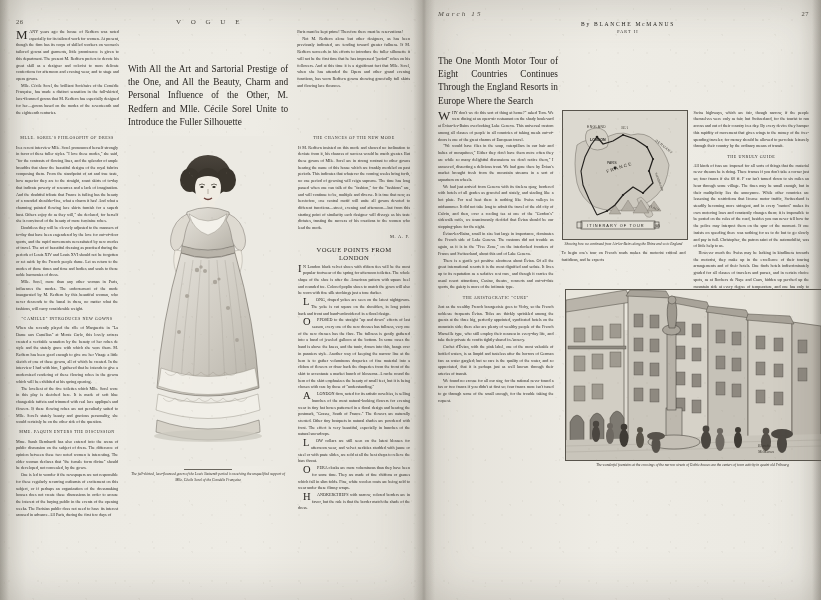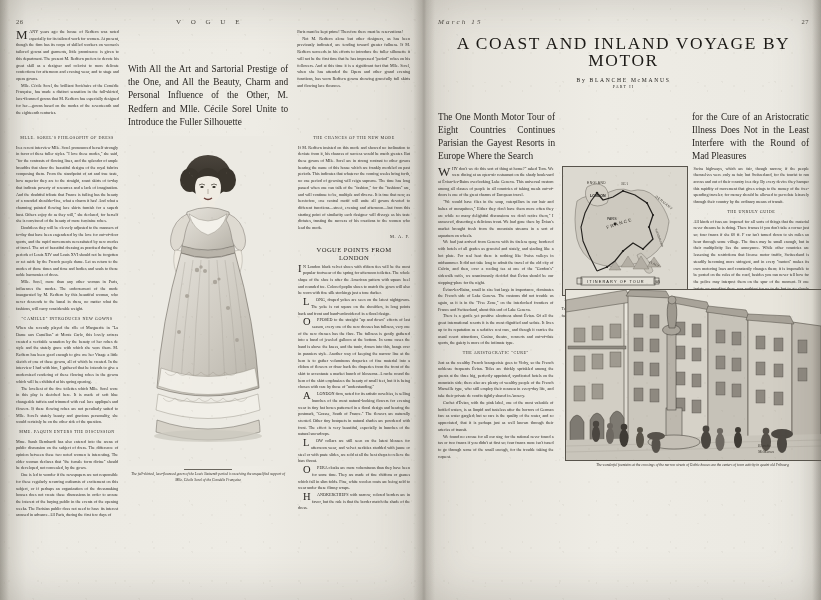--- a/index.html
+++ b/index.html
@@ -31,21 +31,21 @@
     color: #23211e;
   }
   .page-left {
     width: 424px;
     padding: 18px 14px 10px 16px;
     background:
       linear-gradient(to right, #d8d5cc 0px, #eceae3 26px, #eeece5 60%, #e3e0d8 100%);
   }
   .page-right {
     width: 397px;
-    padding: 18px 12px 10px 14px;
+    padding: 10px 12px 10px 14px;
     background:
       linear-gradient(to left, #dcd9d1 0px, #ebe9e2 22px, #eeece5 55%, #e4e1d9 100%);
   }
   
   .gutter {
     position: absolute;
     left: 413px;
     top: 0;
     width: 22px;
     height: 600px;
@@ -415,32 +415,28 @@
     <div class="edge-l"></div>
   </div>
 
   <div class="page page-right">
 
     <div class="runhead">
       <span>March 15</span>
       <span class="folio">27</span>
     </div>
 
-    <h1 class="headline spaced">A COAST AND INLAND VOYAGE BY MOTOR</h1>
 
     <div class="r-deckrow">
       <div class="r-col">
-        <div class="deck">The One Month Motor Tour of Eight Countries Continues Parisian the Gayest Resorts in Europe Where the Search</div>
+        <div class="deck">The One Month Motor Tour of Eight Countries Continues Through the England Resorts in Europe Where the Search</div>
       </div>
       <div class="r-col-mid">
         <div class="byline">By BLANCHE McMANUS</div>
         <div class="partline">PART II</div>
-      </div>
-      <div class="r-col">
-        <div class="deck">for the Cure of an Aristocratic Illness Does Not in the Least Interfere with the Round of Mad Pleasures</div>
       </div>
     </div>
 
     <div class="r-body">
 
       <div class="r-col">
         <div class="col-text">
           <p class="first"><span class="dcap">W</span><span>HY don't we do this sort of thing at home?" asked Tom. We were dining at an open-air restaurant on the shady boulevard at Évian-les-Bains overlooking Lake Geneva. This universal custom among all classes of people in all countries of taking meals out-of-doors is one of the great charms of European travel.</span></p>
           <p>"We would have flies in the soup, caterpillars in our hair and babes of mosquitoes," Either they don't have them more often they are while so many delightful discussions we don't notice them," I answered, dissecting a delicious trout. We had gone there by Évian's market brought fresh from the mountain streams in a sort of aquarium on wheels.</p>
           <p>We had just arrived from Geneva with its tireless quay, bordered with hotels of all grades as graceful and stately, and sizzling like a hot plate. For real heat there is nothing like Swiss valleys in midsummer. It did not take long to admit the travel of the old city of Calvin, and then, over a cooling tea at one of the "Gordon's" sidewalk cafés, we unanimously decided that Évian should be our stopping-place for the night.</p>

